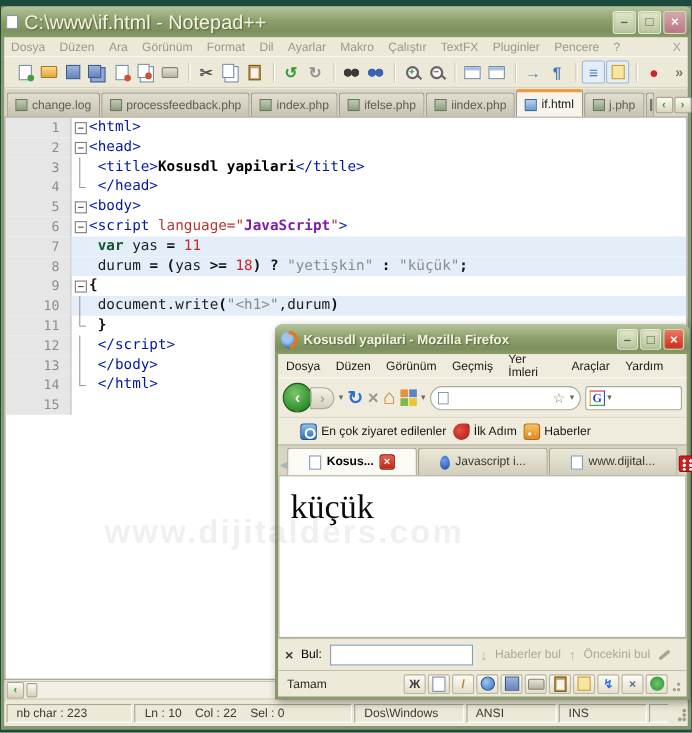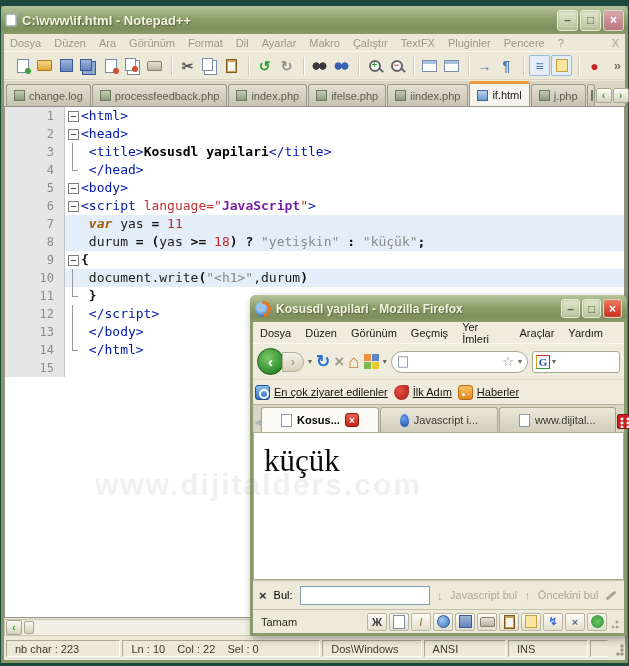--- a/index.html
+++ b/index.html
@@ -5,21 +5,21 @@
   * { margin:0; padding:0; box-sizing:border-box; }
   html,body { width:629px; height:666px; overflow:hidden; }
   body { background:#1C4A3C; font-family:"Liberation Sans", sans-serif; position:relative; }
 
   
   #npp { position:absolute; left:1px; right:1px; top:6px; bottom:3px;
          background:#ECE9D8; border:3px solid #87976B; border-top:none; }
   .npp-titlebar { position:absolute; left:-3px; right:-3px; top:0; height:28px;
     background:linear-gradient(#B6C49B, #8DA06C 45%, #7C8F5D 80%, #8A9C6A);
     display:flex; align-items:center; padding:0 4px; border-radius:5px 5px 0 0; }
-  .npp-title { color:#F4F2E0; font-weight:bold; font-size:13px; margin-left:5px;
+  .npp-title { color:#F4F2E0; font-weight:normal; font-size:18px; margin-left:5px;
     text-shadow:1px 1px 1px rgba(60,70,40,.6); flex:1; white-space:nowrap; overflow:hidden; }
   .winbtns { display:flex; gap:2px; }
   .wb { width:21px; height:21px; border-radius:3px; border:1px solid #E8EDD8;
     background:linear-gradient(#E2E8CE,#B9C49E); color:#5A6847; font-size:12px; font-weight:bold;
     display:flex; align-items:center; justify-content:center; box-shadow:inset 0 0 2px #97A478; }
   .wb.close { background:linear-gradient(#D9A8B0,#B97680); color:#fff; border-color:#E8D0D4; }
   .ff .wb.close { background:linear-gradient(#F07860,#CC2A1A); color:#fff; border-color:#F0C8B8; }
 
   .npp-menubar { position:absolute; left:0; right:0; top:28px; height:17px; background:#ECE9D8;
     display:flex; align-items:center; padding:0 6px; font-size:11px; color:#9A988A; }
@@ -100,21 +100,21 @@
   .cl .fold { width:16px; flex:none; position:relative; }
   .cl .code { flex:1; white-space:pre; }
   .cl.hl .code, .cl.hl .fold { background:#E4EEF9; }
   .fold.box::before { content:""; position:absolute; left:3px; top:4px; width:9px; height:9px;
     background:#fff; border:1px solid #7E7E7E; }
   .fold.box::after { content:""; position:absolute; left:6px; top:9px; width:5px; height:1px; background:#4A4A4A; }
   .fold.line::before { content:""; position:absolute; left:7px; top:0; bottom:0; width:1px; background:#9A9A9A; }
   .fold.end::before { content:""; position:absolute; left:7px; top:0; height:9px; width:1px; background:#9A9A9A; }
   .fold.end::after { content:""; position:absolute; left:7px; top:9px; width:6px; height:1px; background:#9A9A9A; }
   .tk-tag{color:#0018A8} .tk-attr{color:#C03030} .tk-val{color:#7A1FA8;font-weight:bold}
-  .tk-kw{color:#a16207;font-weight:bold;font-style:italic} .tk-num{color:#C82828}
+  .tk-kw{color:#14532d;font-weight:bold;} .tk-num{color:#C82828}
   .tk-str{color:#8A8A8A} .tk-op{color:#101010;font-weight:bold}
   .tk-b{color:#000;font-weight:bold} .tk-txt{color:#202020}
 
   
   .npp-hscroll { position:absolute; left:0; right:0; bottom:24px; height:17px; background:#F2F0E4;
     border:1px solid #C8C5B2; display:flex; align-items:center; }
   .hs-btn { width:16px; height:15px; background:linear-gradient(#FBFAF2,#D5D1BC); border:1px solid #A8A590;
     border-radius:2px; color:#2F9B2F; font-weight:bold; font-size:10px;
     display:flex; align-items:center; justify-content:center; margin-left:1px; }
   .hs-thumb { width:10px; height:13px; background:linear-gradient(#FDFCF6,#D5D1BC);
@@ -164,21 +164,21 @@
   .grid4 i { width:7px; height:7px; }
   .urlbar { flex:1; height:22px; background:#fff; border:1px solid #A6AC94; border-radius:11px;
     display:flex; align-items:center; padding:0 5px; gap:4px; min-width:70px; }
   .star { color:#8A8878; font-size:13px; margin-left:auto; }
   .searchbox { width:88px; height:22px; background:#fff; border:1px solid #A6AC94; border-radius:3px;
     display:flex; align-items:center; padding:0 3px; gap:2px; }
   .glogo { width:14px; height:14px; border:1px solid; border-color:#D03030 #3050C0 #30A030 #E0A020;
     color:#2050C0; font-weight:bold; font-size:11px; font-family:"Liberation Serif",serif;
     display:flex; align-items:center; justify-content:center; background:#fff; }
   .ff-bookmarks { position:absolute; left:0; right:0; top:81px; height:25px; background:#EFECDD;
-    border-top:1px solid #DDD9C6; display:flex; align-items:center; padding:0 2px; gap:6px; font-size:11px; color:#14140E;text-decoration:underline; }
+    border-top:1px solid #DDD9C6; display:flex; align-items:center; padding:0 20px; gap:6px; font-size:11px; color:#14140E; }
   .bm { display:flex; align-items:center; gap:4px; }
   .bmi { width:15px; height:15px; border-radius:3px; display:inline-block; position:relative; }
   .bmi.most-visited { background:linear-gradient(#8CC0EE,#2E6EB8); border:1px solid #1E5294; }
   .bmi.most-visited::after { content:""; position:absolute; left:3px; top:3px; width:6px; height:6px;
     border:2px solid #fff; border-radius:50%; }
   .bmi.firefox-red { background:radial-gradient(circle at 40% 40%, #E85040, #A01818); border-radius:50% 20% 50% 50%; }
   .bmi.rss { background:linear-gradient(#F8C060,#E08820); border:1px solid #B86810; }
   .bmi.rss::after { content:""; position:absolute; left:3px; bottom:3px; width:3px; height:3px;
     background:#fff; border-radius:50%; box-shadow:0 -5px 0 -1px #fff, 5px 0 0 -1px #fff; }
   .ff-tabbar { position:absolute; left:0; right:0; top:106px; height:28px; background:#D9D5C4;
@@ -573,21 +573,21 @@
 
   <div class="ff-content">
     <div class="ff-h1">küçük</div>
   </div>
 
   <div class="ff-findbar">
     <span class="find-close">×</span>
     <span>Bul:</span>
     <input class="find-input" style="">
     <span class="find-arrow">↓</span>
-    <span class="find-dim">Javascript bul</span>
+    <span class="find-dim">Haberler bul</span>
     <span class="find-arrow">↑</span>
     <span class="find-dim">Öncekini bul</span>
     <span class="find-pen"></span>
   </div>
 
   <div class="ff-status">
     <span class="ff-status-label">Tamam</span>
     <span id="ff-sicons" style="display:flex;">
         <span class="sbtn">
           <b class="g" style="color: rgb(58, 58, 58); font-style: normal;">Ж</b>

